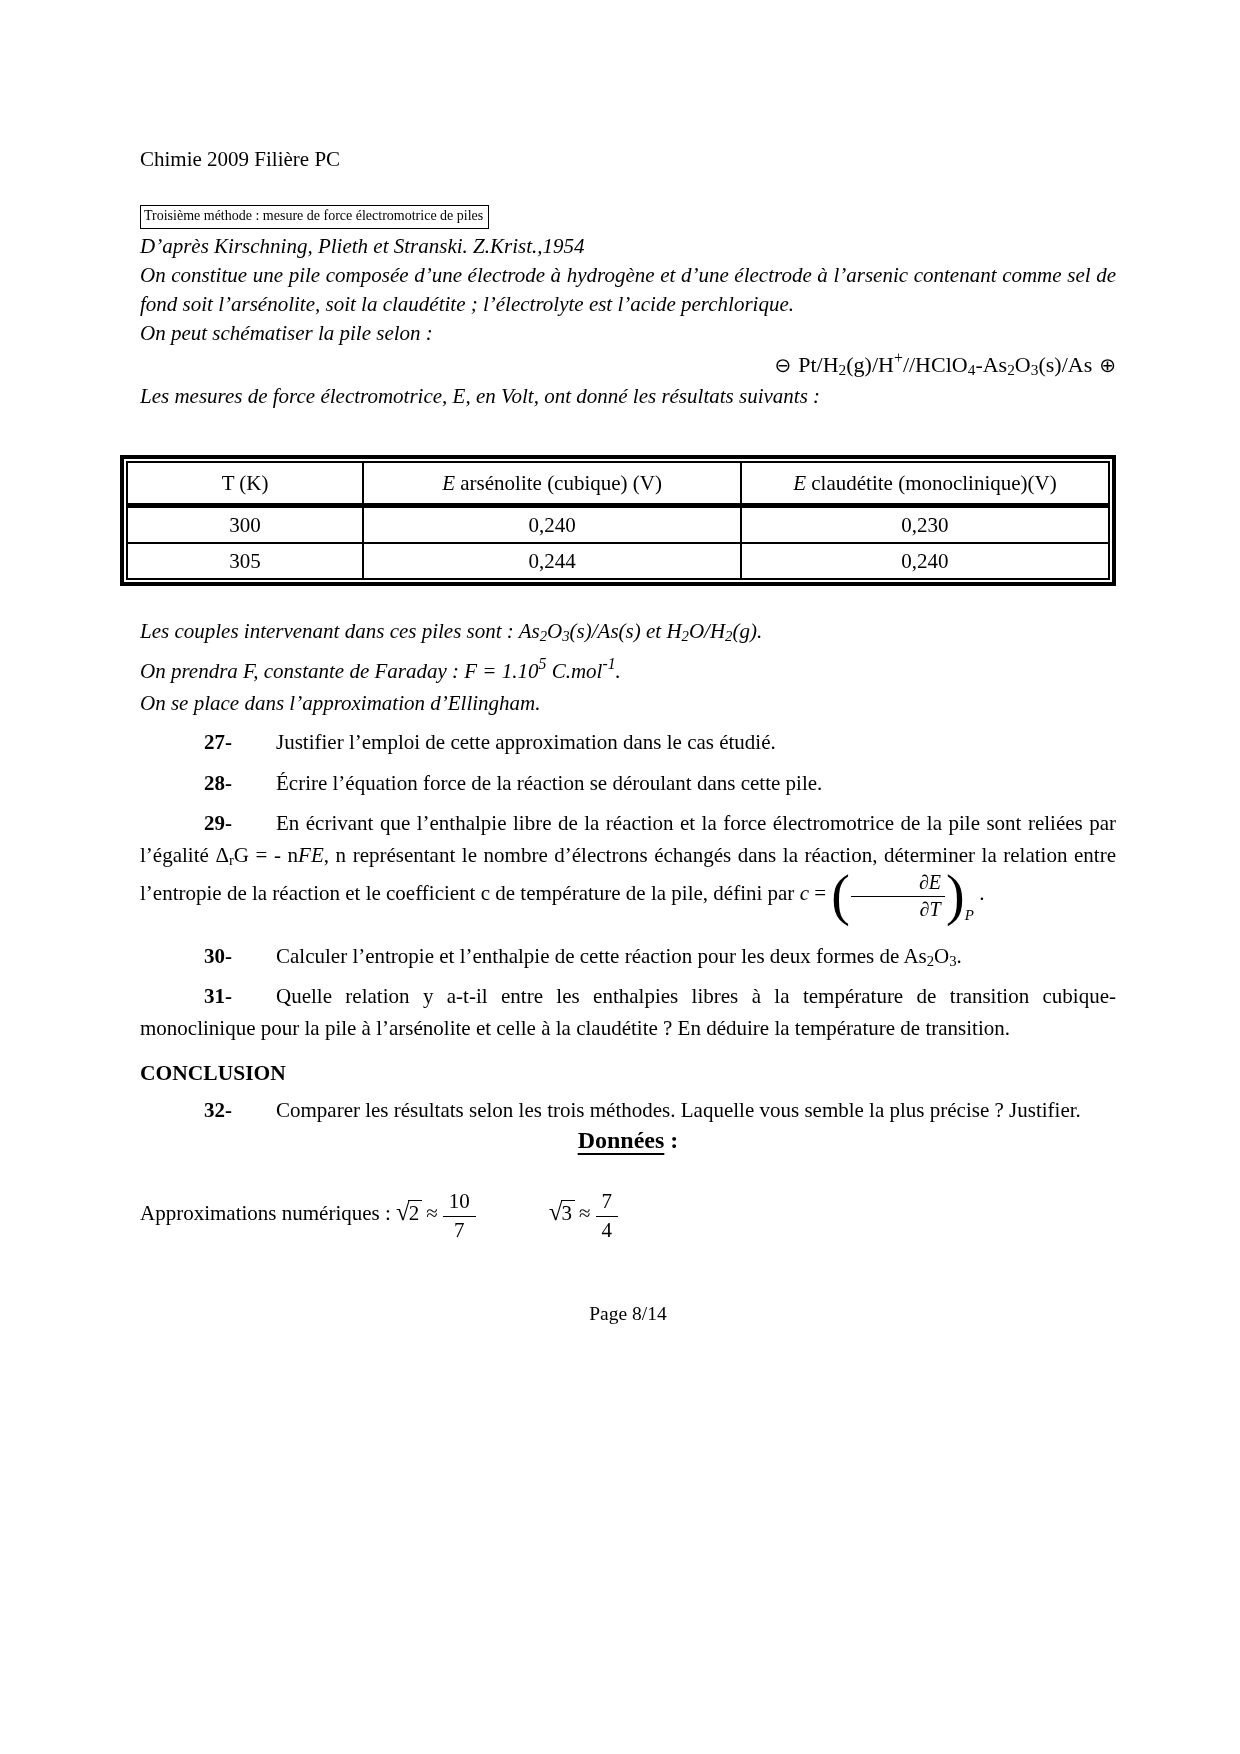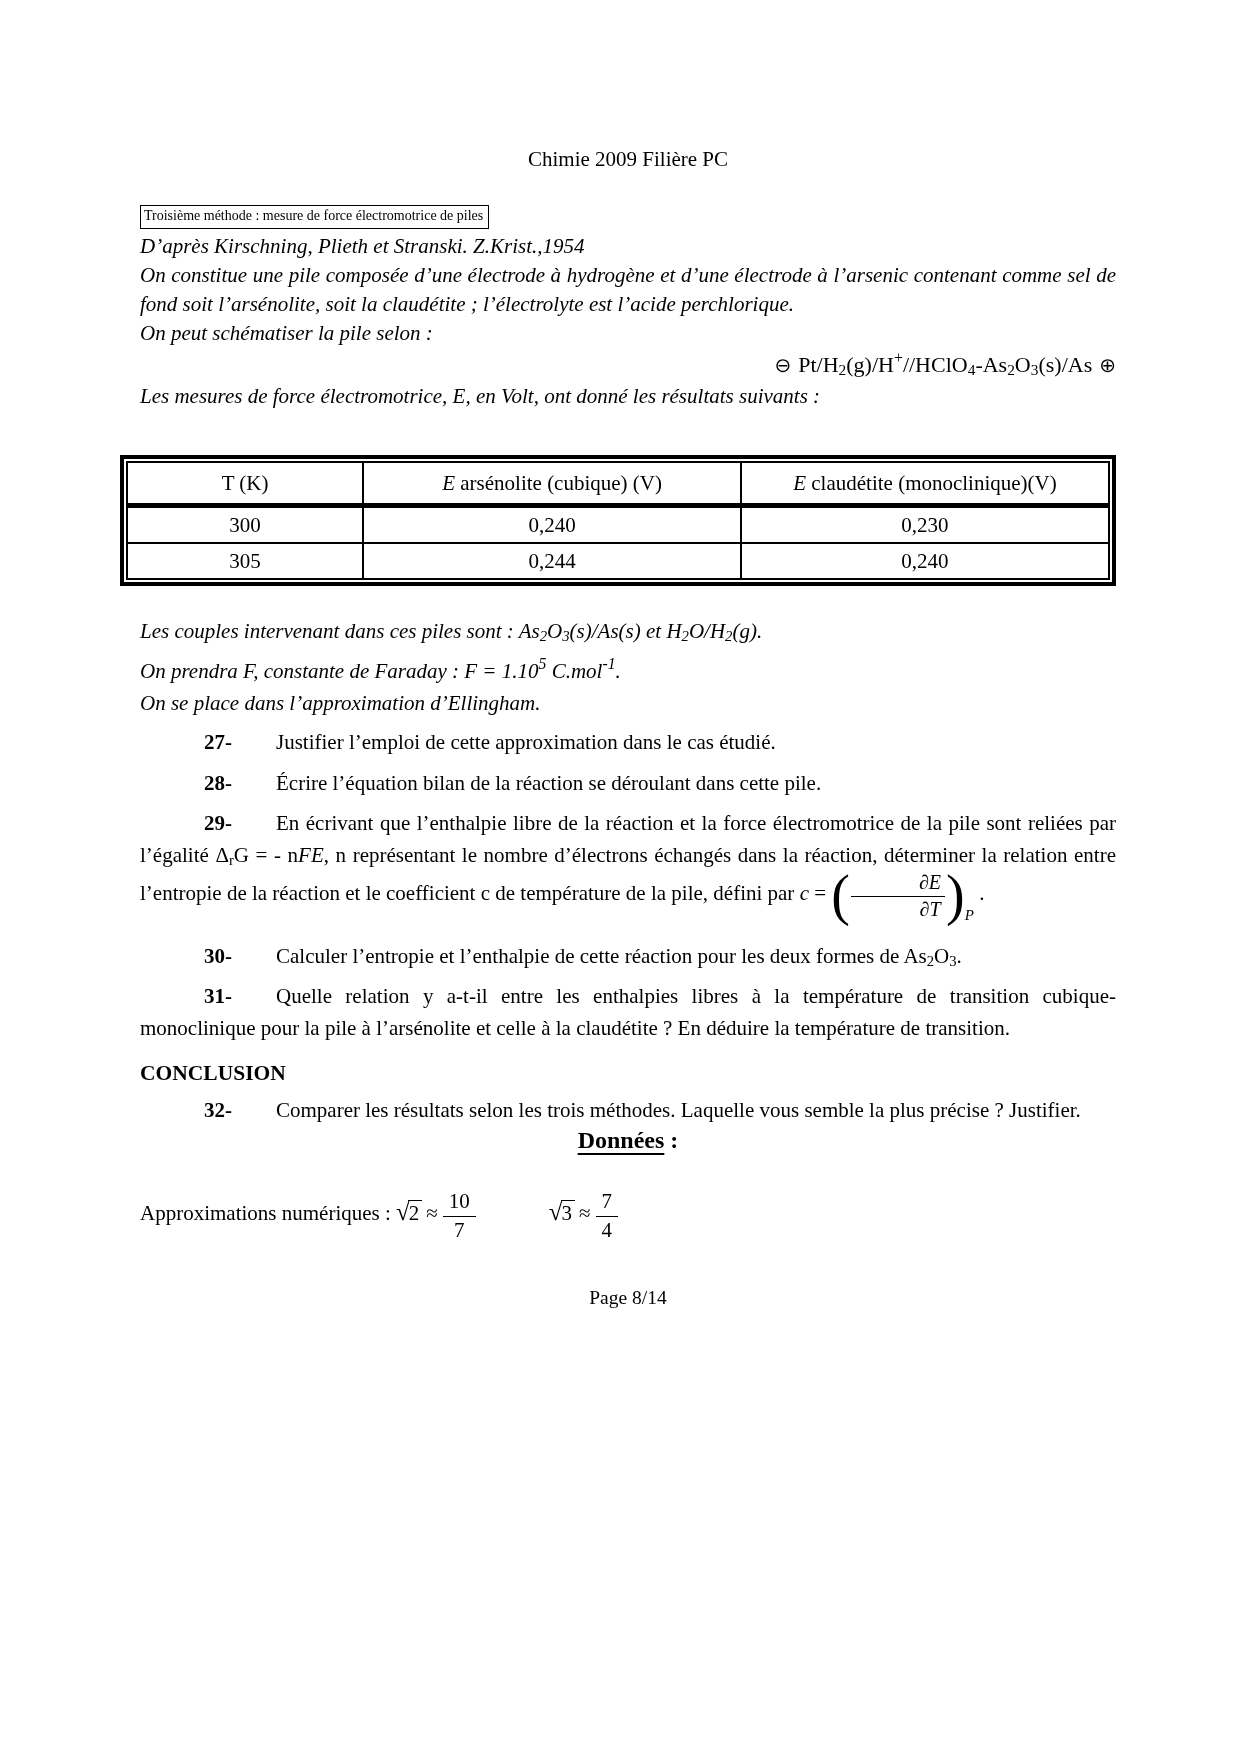--- a/index.html
+++ b/index.html
@@ -15,21 +15,21 @@
     font-size: 21px;
     box-sizing: border-box;
     overflow: hidden;
   }
   .content { padding: 144px 124px 0 140px; }
   p { margin: 0; }
   .it { font-style: italic; }
   .justify { text-align: justify; }
   .line { line-height: 29px; }
 
-  .doc-title { text-align: center; line-height: 30px; }
+  .doc-title { text-align: left; line-height: 30px; }
 
   .boxed-heading {
     display: inline-block;
     border: 1.5px solid #000;
     padding: 2px 5px 4px 3px;
     margin-top: 31px;
     font-size: 14px;
   }
   .ref { margin-top: 3px; }
 
@@ -101,21 +101,21 @@
   .sqrt .rcand {
     display: inline-block;
     border-top: 1.7px solid #000;
     padding: 0 3px 0 1px;
     margin-left: -2px;
     line-height: 1.15;
   }
   .approx-gap { display: inline-block; width: 72px; }
   .approx-sign { padding: 0 4px; }
 
-  .footer { margin-top: 36px; text-align: center; font-size: 19.5px; }
+  .footer { margin-top: 52px; text-align: center; font-size: 19.5px; }
 </style>
 </head>
 <body>
 
 <div class="content">
 
   <p class="doc-title">Chimie 2009 Filière PC</p>
 
   <div>
     <span class="boxed-heading">Troisième méthode : mesure de force électromotrice de piles</span>
@@ -156,21 +156,21 @@
   </div>
 
   <p class="it line couples"><span>Les couples intervenant dans ces piles sont : As</span><sub>2</sub><span>O</span><sub>3</sub><span>(s)/As(s) et H</span><sub>2</sub><span>O/H</span><sub>2</sub><span>(g).</span></p>
 
   <p class="it faraday"><span>On prendra F, constante de Faraday : F = 1.10</span><span class="sup">5</span><span> C.mol</span><span class="sup">-1</span><span>.</span></p>
 
   <p class="it line">On se place dans l’approximation d’Ellingham.</p>
 
   <p class="question"><b class="qnum">27-</b><span class="qtab"></span><span>Justifier l’emploi de cette approximation dans le cas étudié.</span></p>
 
-  <p class="question"><b class="qnum">28-</b><span class="qtab"></span><span>Écrire l’équation bilan de la réaction se déroulant dans cette pile.</span></p>
+  <p class="question"><b class="qnum">28-</b><span class="qtab"></span><span>Écrire l’équation force de la réaction se déroulant dans cette pile.</span></p>
 
   <p class="question"><b class="qnum">29-</b><span class="qtab"></span><span>En écrivant que l’enthalpie libre de la réaction et la force électromotrice de la pile sont reliées par l’égalité Δ</span><sub>r</sub><span>G = - n</span><i>FE</i><span>, n représentant le nombre d’électrons échangés dans la réaction, déterminer la relation entre l’entropie de la réaction et le coefficient c de température de la pile, défini par </span><span class="math"><i>c</i><span> = </span><span class="bigparen">(</span><span class="frac"><i class="top">∂E</i><i class="bot">∂T</i></span><span class="bigparen">)</span><span class="plow">P</span></span><span> .</span></p>
 
   <p class="question"><b class="qnum">30-</b><span class="qtab"></span><span>Calculer l’entropie et l’enthalpie de cette réaction pour les deux formes de As</span><sub>2</sub><span>O</span><sub>3</sub><span>.</span></p>
 
   <p class="question"><b class="qnum">31-</b><span class="qtab"></span><span>Quelle relation y a-t-il entre les enthalpies libres à la température de transition cubique-monoclinique pour la pile à l’arsénolite et celle à la claudétite ? En déduire la température de transition.</span></p>
 
   <p class="conclusion">CONCLUSION</p>
 
   <p class="question"><b class="qnum">32-</b><span class="qtab"></span><span>Comparer les résultats selon les trois méthodes. Laquelle vous semble la plus précise ? Justifier.</span></p>

